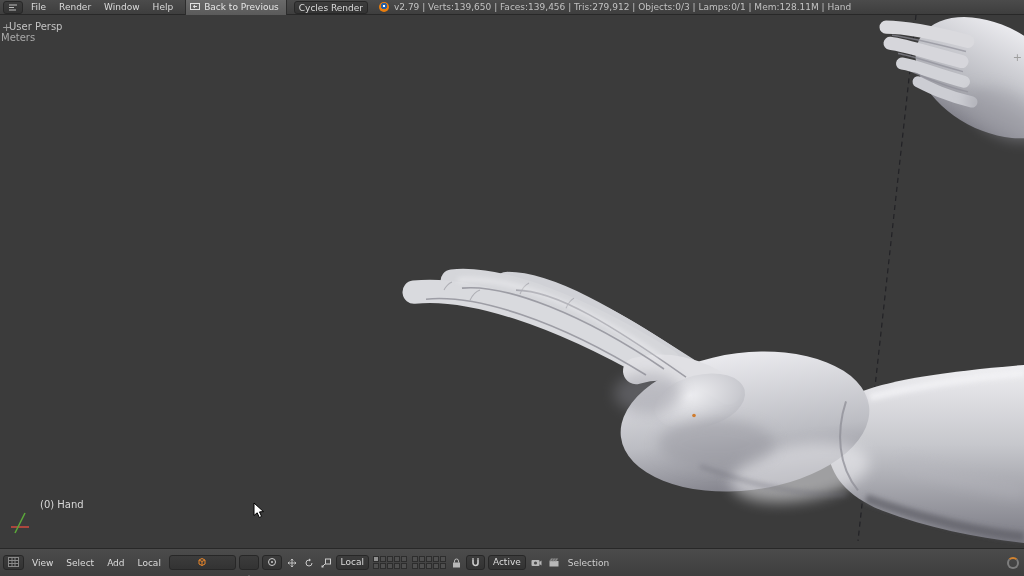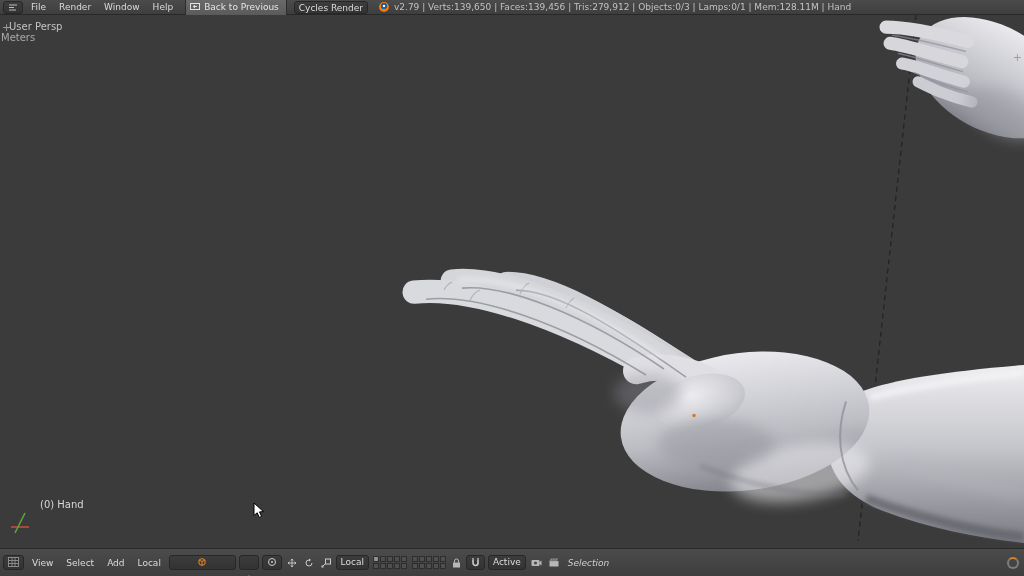--- a/index.html
+++ b/index.html
@@ -40,21 +40,21 @@
   }
   .stats { color:#c2c2c2; margin-left:8px; display:flex; align-items:center; gap:5px; white-space:nowrap; overflow:hidden; }
   .blender-logo { width:10px;height:10px;border-radius:50%; flex:0 0 auto;
     background:radial-gradient(circle at 50% 40%, #ffffff 0 17%, #2c5f9e 18% 38%, #e87d0d 39%); }
   .icon-btn { display:flex; align-items:center; justify-content:center; padding:1px 2px; border-radius:2px; }
   .sphere-icon { width:10px;height:10px;border-radius:50%;
     background:radial-gradient(circle at 35% 30%, #ffffff, #a2a2a2 55%, #4f4f4f); }
   .layer-group { display:grid; grid-template-columns:repeat(5,6px); grid-auto-rows:6px; gap:1px; margin:0 1px; }
   .layer { width:6px;height:6px; background:#4f4f4f; border:1px solid #2d2d2d; }
   .layer.active { background:#909090; }
-  .label { color:#cfcfcf; padding:0 4px;font-style:italic; }
+  .label { color:#cfcfcf; padding:0 4px; }
   .spacer { flex:1; }
   .circle-icon { width:12px;height:12px;border-radius:50%; border:2px solid #7d7d7d; border-top-color:#d3832f; margin-right:2px; }
   
   .viewport { flex:1; position:relative; background:#3b3b3b; overflow:hidden; }
   .scene { position:absolute; inset:0; width:100%; height:100%; display:block; }
   .vp-label { position:absolute; color:#c3c3c3; font-size:10px; z-index:3; }
   .vp-plus { position:absolute; color:#9e9e9e; font-size:11px; z-index:3; line-height:10px; }
   .axis-gizmo { position:absolute; left:5px; top:492px; z-index:3; }
   .cursor { position:absolute; left:253px; top:502px; z-index:5; }
 </style>

